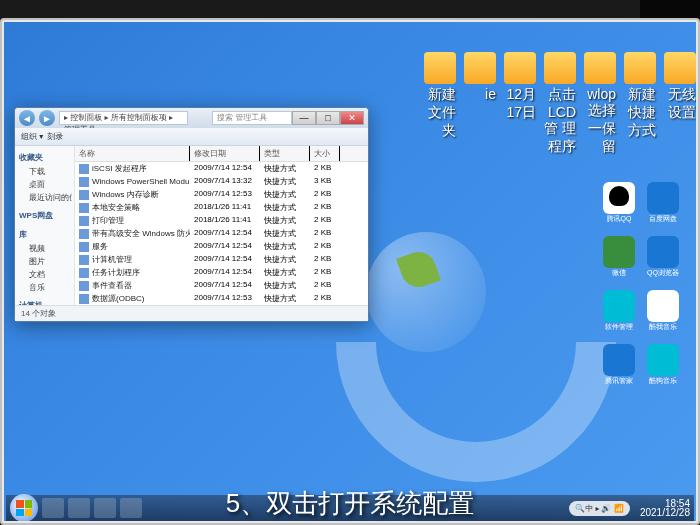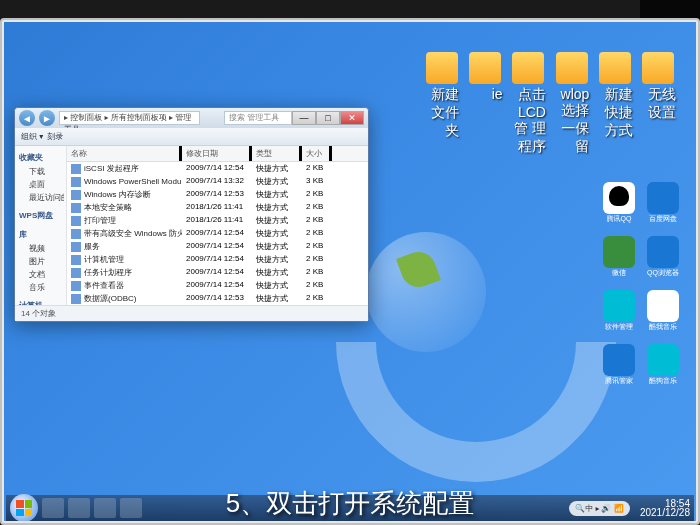--- a/index.html
+++ b/index.html
@@ -22,33 +22,33 @@
 .sicon-qq{background:#fff;position:relative}
 .sicon-qq::after{content:"";position:absolute;width:20px;height:20px;background:#000;border-radius:50% 50% 40% 40%;left:6px;top:4px}
 .sicon-blue{background:#1976d2}
 .sicon-green{background:#388e3c}
 .sicon-cyan{background:#00bcd4}
 .explorer{position:absolute;top:85px;left:10px;width:355px;height:215px;background:#fff;border:1px solid #5a7ba8;border-radius:4px;box-shadow:0 4px 20px rgba(0,0,0,0.4);display:flex;flex-direction:column;font-size:9px}
 .exp-title{height:20px;background:linear-gradient(#e8f0f8,#d0dce8);display:flex;align-items:center;padding:0 4px;border-radius:4px 4px 0 0}
 .exp-nav{flex:1;display:flex;align-items:center;gap:4px}
 .nav-btn{width:16px;height:16px;border-radius:50%;background:linear-gradient(#7eb8e8,#4a8ac8);display:flex;align-items:center;justify-content:center;color:#fff;font-size:10px}
 .addr{flex:1;height:14px;background:#fff;border:1px solid #b8c8d8;padding:0 4px;font-size:8px;line-height:12px;color:#444}
-.search-box{width:68px;height:14px;background:#fff;border:1px solid #b8c8d8;margin-left:20px;font-size:8px;padding:0 4px;color:#888}
+.search-box{width:80px;height:14px;background:#fff;border:1px solid #b8c8d8;margin-left:20px;font-size:8px;padding:0 4px;color:#888}
 .win-controls{display:flex;gap:0}
 .win-btn{width:24px;height:14px;background:linear-gradient(#e8e8e8,#d0d0d0);border:1px solid #aaa;font-size:9px;text-align:center;line-height:12px}
 .win-btn.close{background:linear-gradient(#e88,#c44);color:#fff}
 .exp-toolbar{height:18px;background:linear-gradient(#f4f8fc,#e0e8f0);border-bottom:1px solid #c8d4e0;display:flex;align-items:center;padding:0 6px;gap:4px;font-size:8px;color:#334}
 .exp-body{flex:1;display:flex;overflow:hidden}
-.exp-sidebar{width:52px;background:#f8f9fb;border-right:1px solid #e0e4e8;padding:4px 2px;font-size:8px;overflow:hidden}
+.exp-sidebar{width:60px;background:#f8f9fb;border-right:1px solid #e0e4e8;padding:4px 2px;font-size:8px;overflow:hidden}
 .side-group{margin-bottom:4px}
 .side-title{color:#3a5a8a;font-weight:bold;padding:2px}
 .side-item{padding:1px 2px 1px 12px;color:#333;white-space:nowrap;overflow:hidden}
 .exp-list{flex:1;overflow:auto;font-size:8px}
 .list-header{display:flex;background:#f4f6f8;border-bottom:1px solid #ddd;position:sticky;top:0}
-.list-header>div{padding:2px 4px;border-right:3px solid #000000;color:#555}
+.list-header>div{padding:2px 4px;border-right:1px solid #000000;color:#555}
 .col-name{width:115px}
 .col-date{width:70px}
 .col-type{width:50px}
 .col-size{width:30px}
 .list-row{display:flex;padding:1px 0}
 .list-row>div{padding:0 4px;white-space:nowrap;overflow:hidden}
 .list-row .col-name{color:#222;display:flex;align-items:center;gap:3px}
 .file-icon{width:10px;height:10px;background:#6a9ad8;display:inline-block;flex-shrink:0}
 .exp-status{height:16px;background:#f0f4f8;border-top:1px solid #ddd;font-size:8px;padding:2px 6px;color:#555}
 .taskbar{position:absolute;bottom:0;left:2px;right:2px;height:26px;background:linear-gradient(rgba(40,60,90,0.6),rgba(20,40,70,0.8));display:flex;align-items:center;padding:0 4px;gap:4px}
@@ -79,20 +79,24 @@
         <div class="dicon">
           <div class="dicon-img dicon-folder"></div>
           <div>新建文件夹</div>
         </div>
         <div class="dicon">
           <div class="dicon-img dicon-folder"></div>
           <div>ie</div>
         </div>
         <div class="dicon">
           <div class="dicon-img dicon-folder"></div>
+          <div>12月17日</div>
+        </div>
+        <div class="dicon">
+          <div class="dicon-img dicon-folder"></div>
           <div>点击LCD管
 理程序</div>
         </div>
         <div class="dicon">
           <div class="dicon-img dicon-folder"></div>
           <div>wlop选择
 一保留</div>
         </div>
         <div class="dicon">
           <div class="dicon-img dicon-folder"></div>

